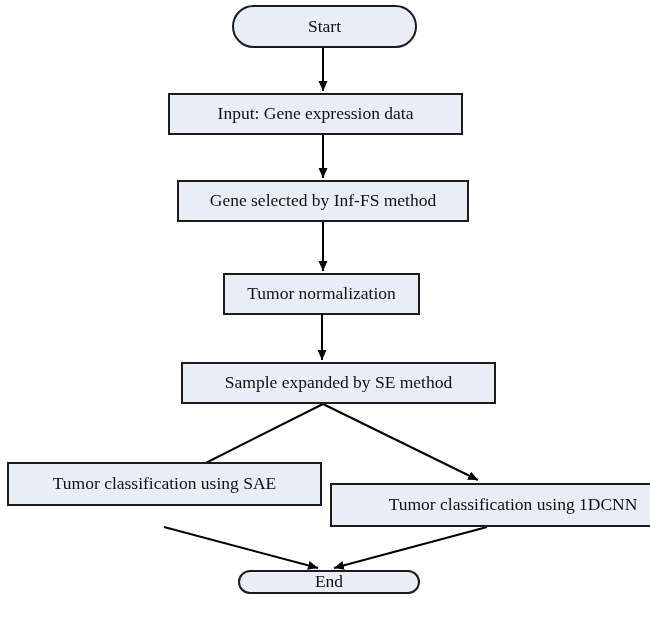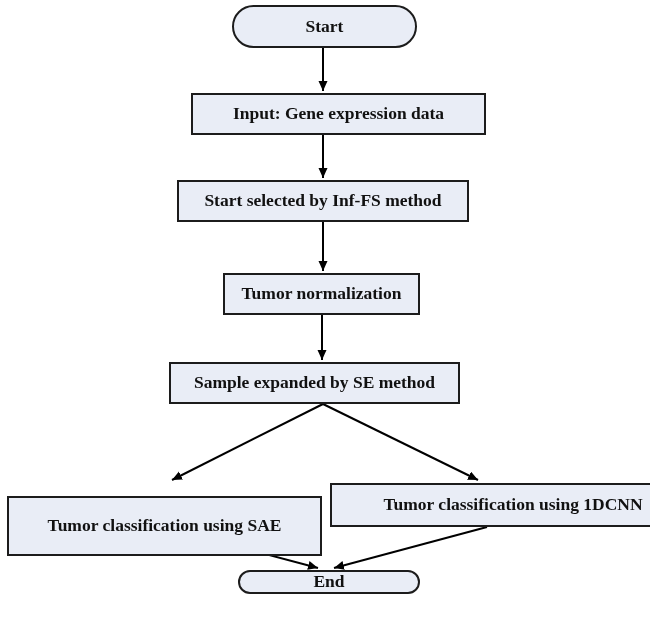--- a/index.html
+++ b/index.html
@@ -32,34 +32,34 @@
   .node {
     position: absolute;
     box-sizing: border-box;
     display: flex;
     align-items: center;
     justify-content: center;
     text-align: left;
     background: var(--node-fill, #e9edf6);
     border: 2px solid var(--node-border, #1c1c1c);
     color: var(--text, #111111);
-    font-weight: bold;
+    font-weight: normal;
     font-size: 17.5px;
     line-height: 1.1;
   }
   .node.terminal {
     border-radius: 22px;
     border-width: 2.5px;
   }
   #node-start  { left: 232px; top: 5px;   width: 185px; height: 43px; }
-  #node-input  { left: 191px; top: 93px;  width: 295px; height: 42px; }
+  #node-input  { left: 168px; top: 93px;  width: 295px; height: 42px; }
   #node-inffs  { left: 177px; top: 180px; width: 292px; height: 42px; }
   #node-norm   { left: 223px; top: 273px; width: 197px; height: 42px; }
-  #node-sample { left: 169px; top: 362px; width: 291px; height: 42px; }
-  #node-sae    { left: 7px;   top: 496px; width: 315px; height: 60px; }
+  #node-sample { left: 181px; top: 362px; width: 315px; height: 42px; }
+  #node-sae    { left: 7px;   top: 462px; width: 315px; height: 44px; }
   #node-cnn    { left: 330px; top: 483px; width: 366px; height: 44px; }
   #node-end    { left: 238px; top: 570px; width: 182px; height: 24px; }
 </style>
 </head>
 <body>
 
 <div class="canvas">
 
   <svg class="edges" viewBox="0 0 650 620" xmlns="http://www.w3.org/2000/svg">
     <defs>
@@ -79,21 +79,21 @@
 
   <div class="node terminal" id="node-start">
     <span>Start</span>
   </div>
 
   <div class="node" id="node-input">
     <span>Input: Gene expression data</span>
   </div>
 
   <div class="node" id="node-inffs">
-    <span>Start selected by Inf-FS method</span>
+    <span>Gene selected by Inf-FS method</span>
   </div>
 
   <div class="node" id="node-norm">
     <span>Tumor normalization</span>
   </div>
 
   <div class="node" id="node-sample">
     <span>Sample expanded by SE method</span>
   </div>
 

